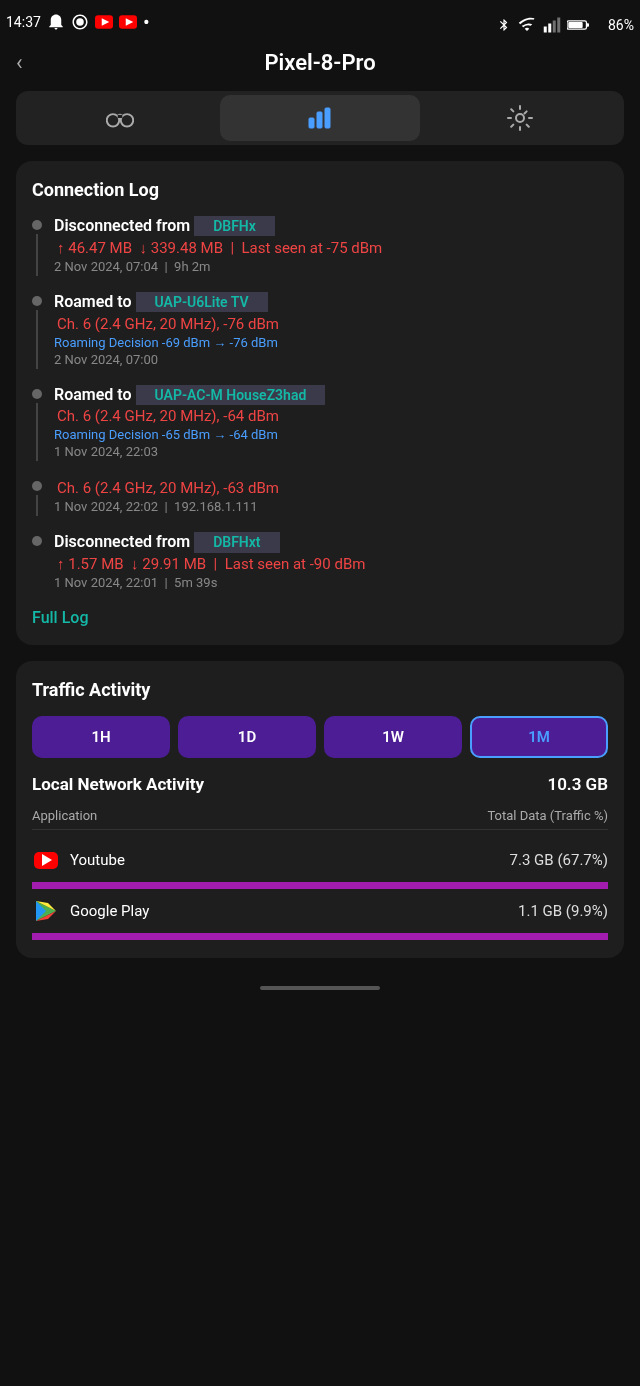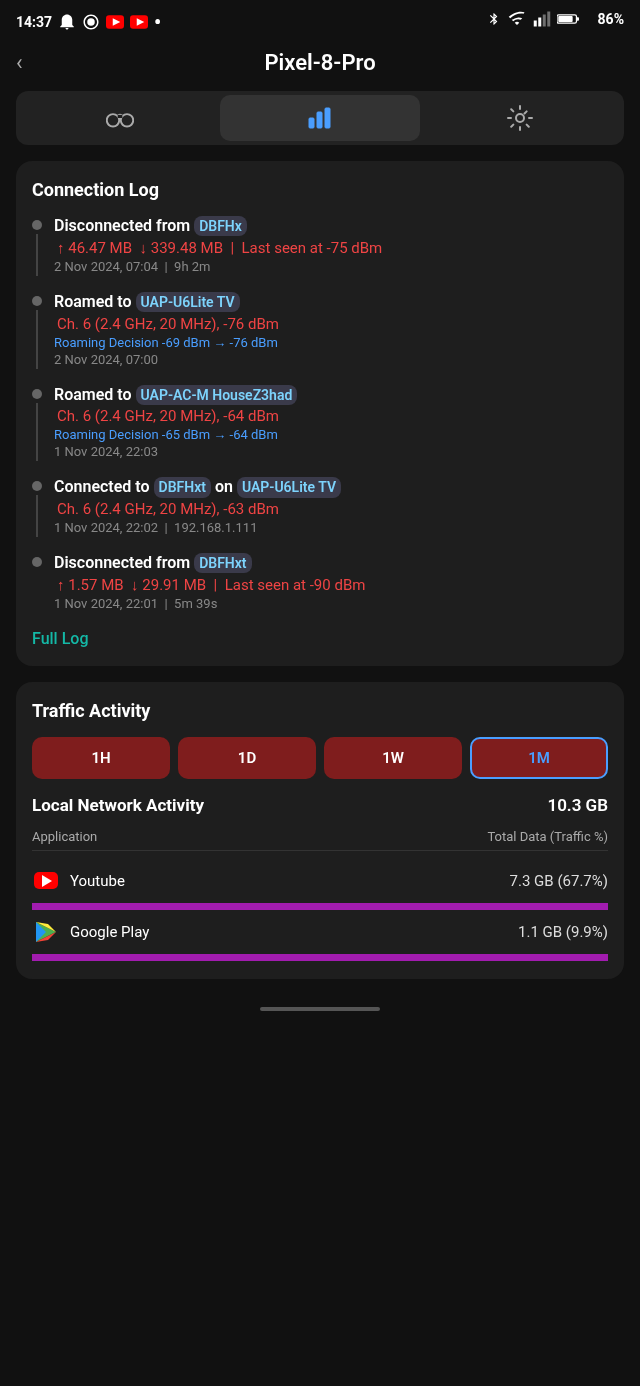--- a/index.html
+++ b/index.html
@@ -10,24 +10,24 @@
       width: 640px;
       min-height: 1386px;
       position: relative;
       overflow-x: hidden;
     }
 
     
     .status-bar {
       display: flex;
       justify-content: space-between;
-      align-items: flex-start;
-      padding: 10px 16px 6px;
+      align-items: flex-end;
+      padding: 10px 6px 6px;
       font-size: 14px;
-      font-weight: 700;
+      font-weight: 400;
     }
     .status-left { display: flex; align-items: center; gap: 6px; }
     .status-right { display: flex; align-items: center; gap: 6px; }
 
     
     .header {
       display: flex;
       align-items: center;
       justify-content: center;
       padding: 10px 16px 16px;
@@ -109,24 +109,24 @@
     }
     .log-content { flex: 1; }
     .log-title {
       font-size: 16px;
       font-weight: 600;
       margin-bottom: 2px;
       line-height: 1.3;
     }
     .log-ssid {
       background: #3a3a4a;
-      border-radius: 8px;
-      padding: 1px 5px;
+      border-radius: 0;
+      padding: 1px 19px;
       font-size: 14px;
-      color: #7dd3fc;
+      color: #14b8a6;
       display: inline-block;
     }
     .log-stats {
       font-size: 15px;
       color: #ef4444;
       margin: 2px 3px;
     }
     .log-date {
       font-size: 13px;
       color: #888;
@@ -148,21 +148,21 @@
 
     
     .time-filter {
       display: flex;
       gap: 8px;
       margin-bottom: 16px;
     }
     .time-btn {
       flex: 1;
       padding: 10px;
-      background: #7f1d1d;
+      background: #4c1d95;
       border-radius: 10px;
       text-align: center;
       font-size: 15px;
       font-weight: 600;
       cursor: pointer;
       border: 2px solid transparent;
     }
     .time-btn.active {
       border-color: #4a9eff;
       color: #4a9eff;
@@ -381,23 +381,20 @@
       <div class="log-date">1 Nov 2024, 22:03</div>
     </div>
   </div>
 
   <div class="log-item">
     <div class="log-dot-col">
       <div class="log-dot"></div>
       <div class="log-line"></div>
     </div>
     <div class="log-content">
-      <div class="log-title">
-        <span>Connected to </span><span class="log-ssid">DBFHxt</span><span> on </span><span class="log-ssid">UAP-U6Lite TV</span>
-      </div>
       <div class="log-stats">Ch. 6 (2.4 GHz, 20 MHz), -63 dBm</div>
       <div class="log-date">1 Nov 2024, 22:02 &nbsp;|&nbsp; 192.168.1.111</div>
     </div>
   </div>
 
   <div class="log-item">
     <div class="log-dot-col">
       <div class="log-dot"></div>
     </div>
     <div class="log-content">

